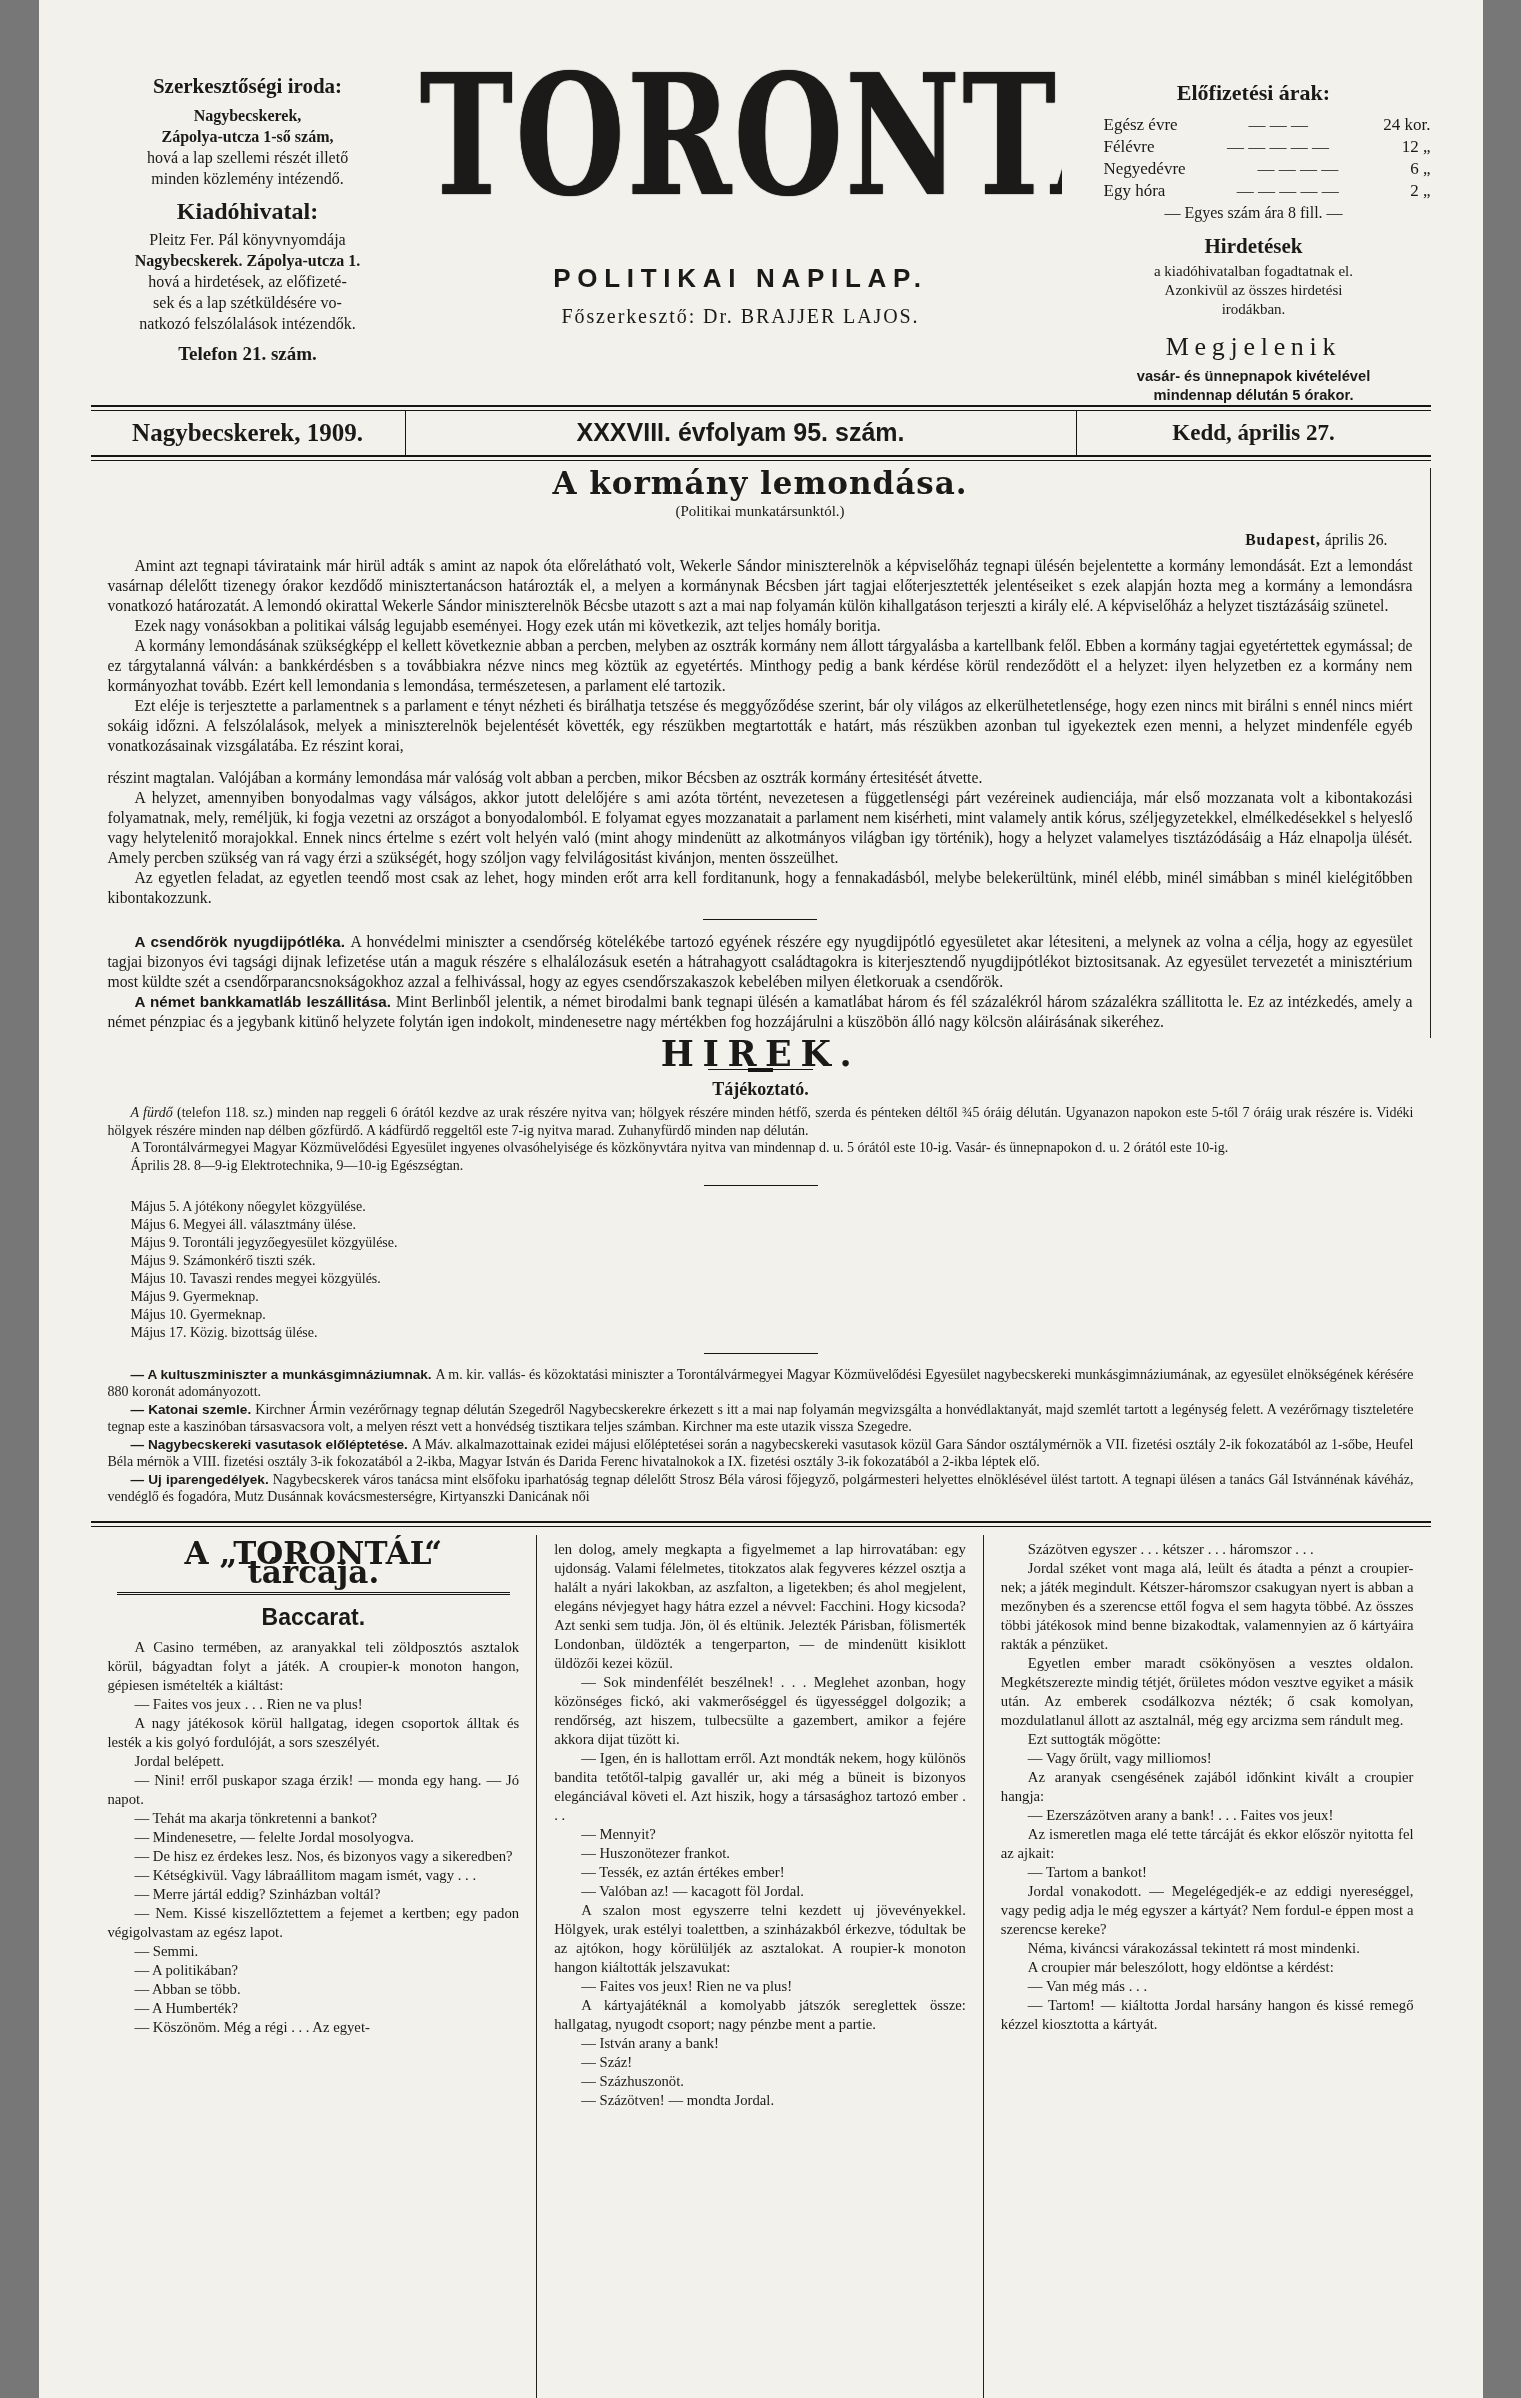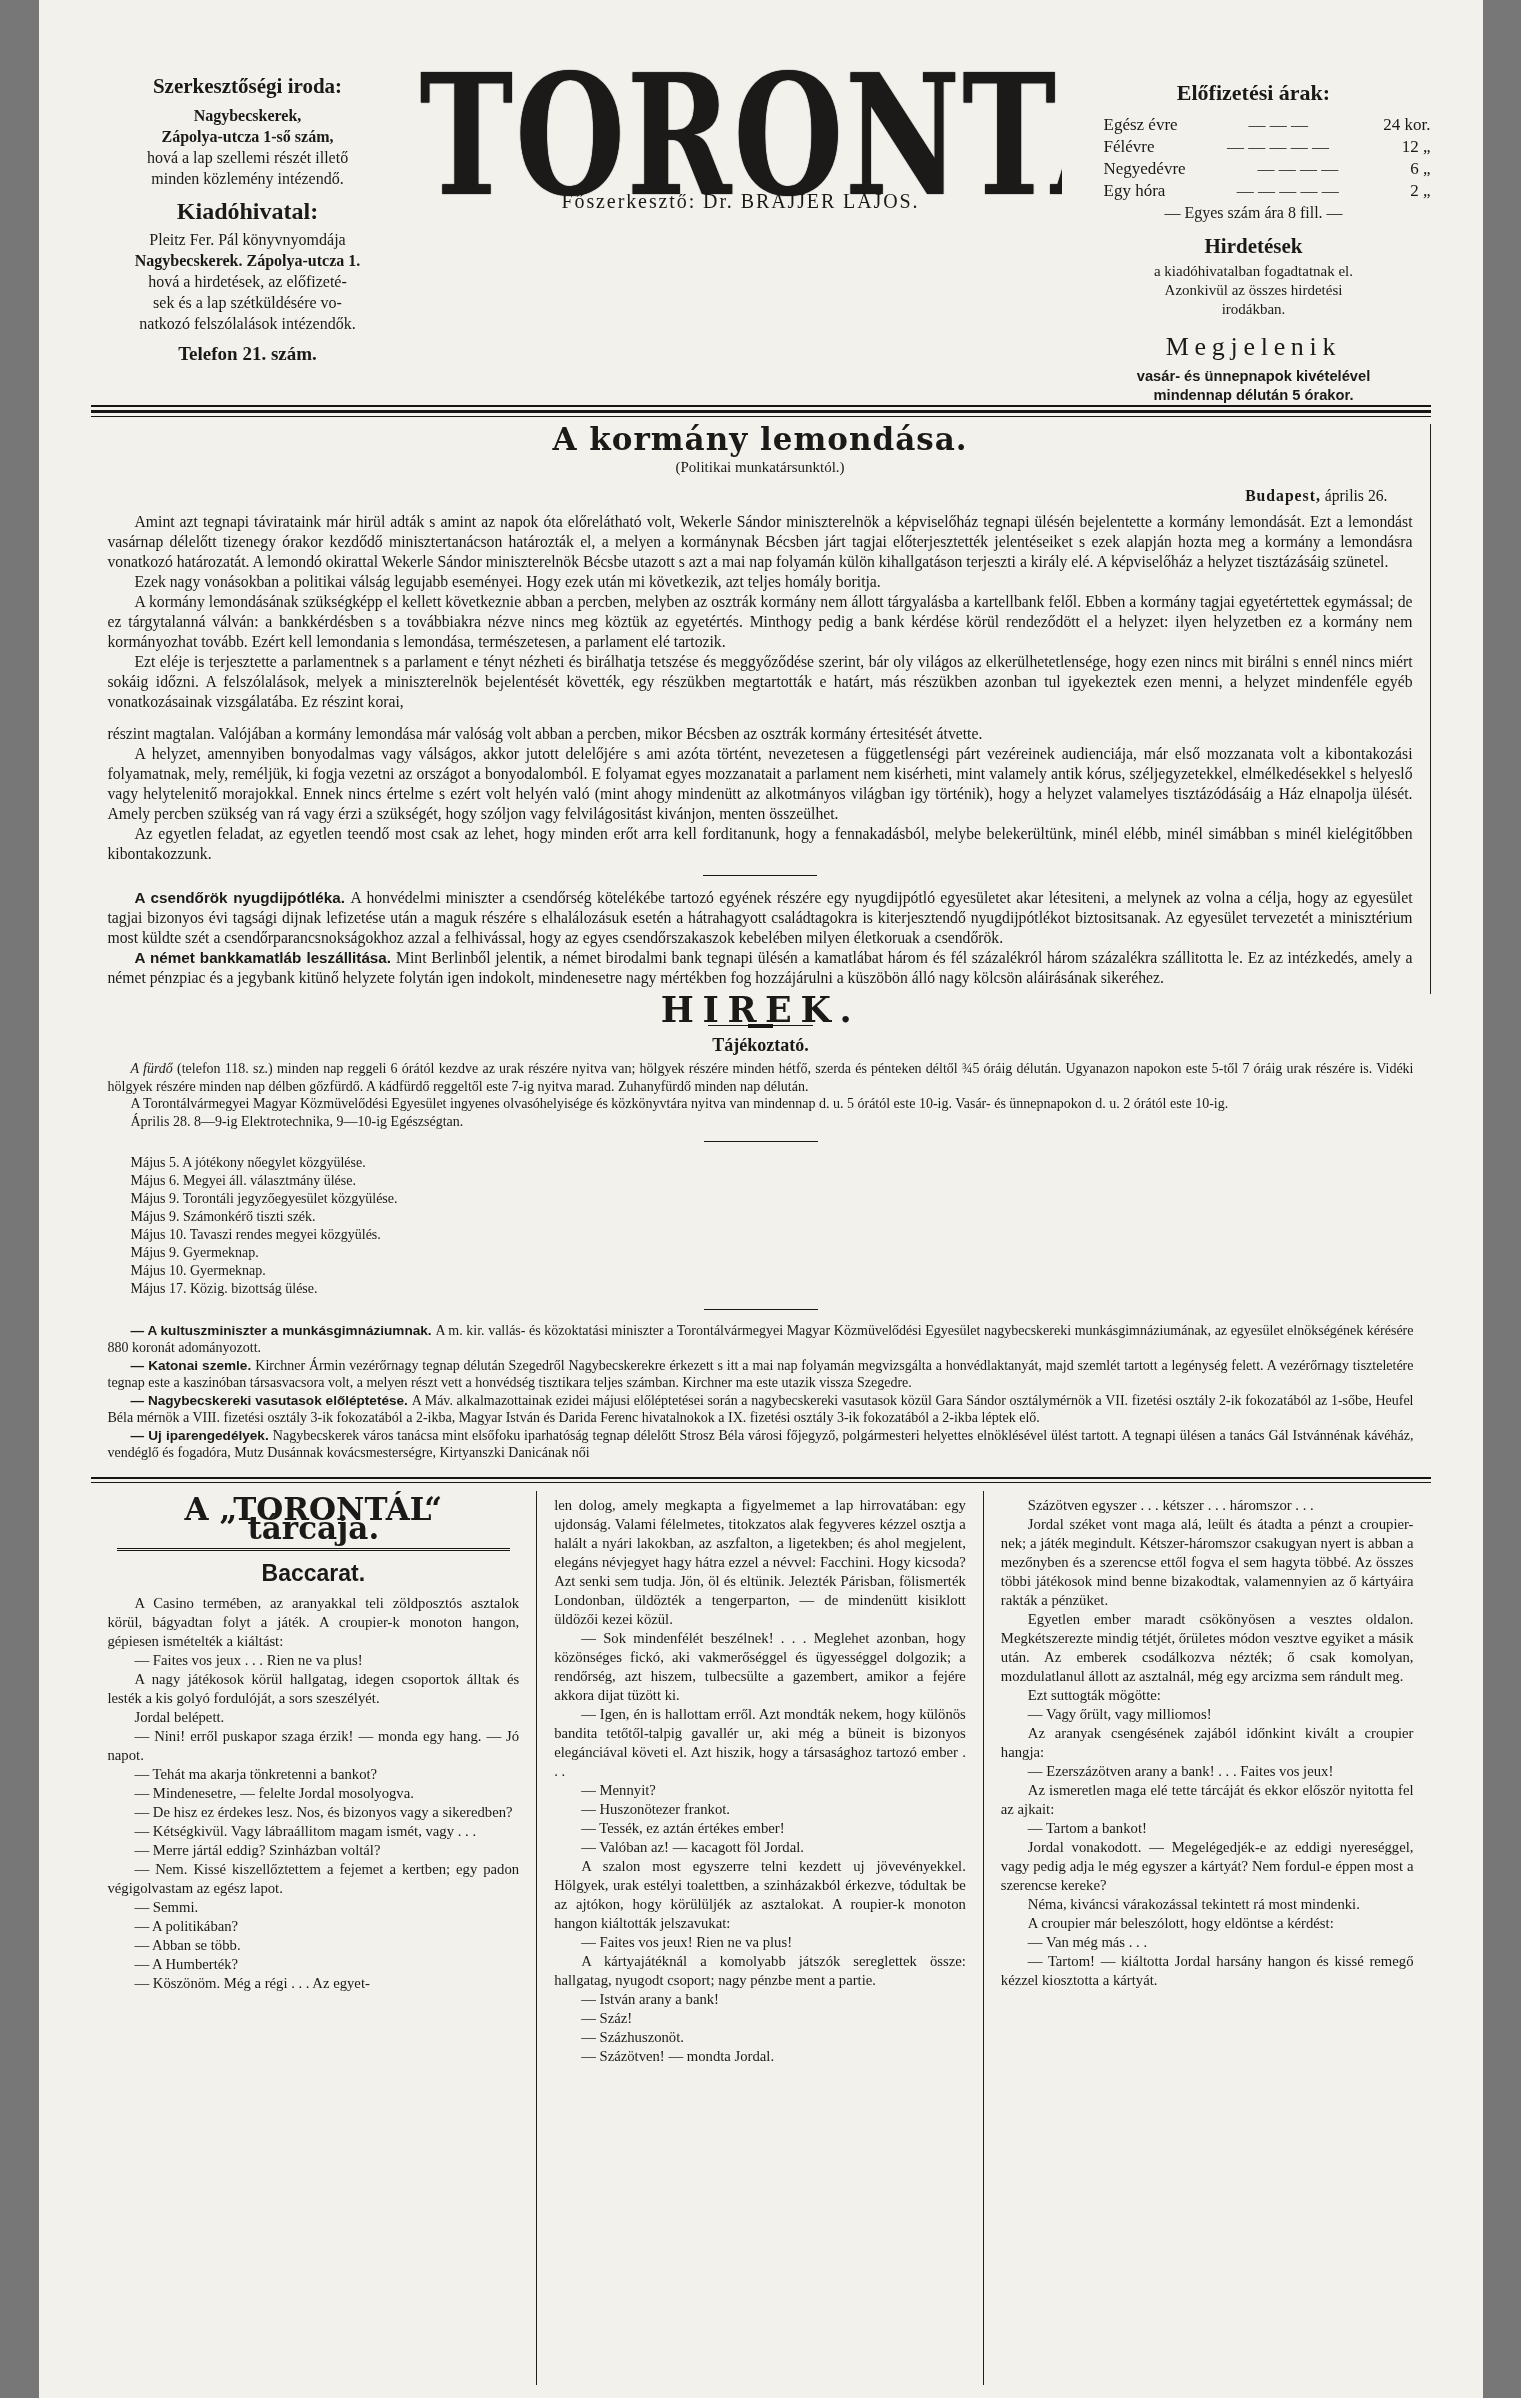--- a/index.html
+++ b/index.html
@@ -94,20 +94,21 @@
         <div class="h-line b">Nagybecskerek. Zápolya-utcza 1.</div>
         <div class="h-line">hová a hirdetések, az előfizeté-</div>
         <div class="h-line">sek és a lap szétküldésére vo-</div>
         <div class="h-line">natkozó felszólalások intézendők.</div>
       </div>
       <div class="h-tel">Telefon 21. szám.</div>
     </div>
 
     <div class="hcenter">
       <div class="nameplate">TORONTÁL</div>
+      <div class="np-sub">POLITIKAI NAPILAP.</div>
       <div class="np-editor">Főszerkesztő: Dr. BRAJJER LAJOS.</div>
     </div>
 
     <div class="hright">
       <div class="h-title">Előfizetési árak:</div>
       <div>
           <p class="p subrow">
             <span>Egész évre</span>
             <span class="dash">— — — —</span>
             <span>24 kor.</span>
@@ -135,20 +136,27 @@
         <div class="ads-line">Azonkivül az összes hirdetési</div>
         <div class="ads-line">irodákban.</div>
       </div>
       <div class="megjelenik">Megjelenik</div>
       <div class="appears-line">vasár- és ünnepnapok kivételével</div>
       <div class="appears-line">mindennap délután 5 órakor.</div>
     </div>
   </div>
 
   <div class="dbl"></div>
+  <div class="datebar">
+    <div class="db-left">Nagybecskerek, 1909.</div>
+    <div class="c">
+        <span class="db-center">XXXVIII. évfolyam 95. szám.</span>
+      </div>
+    <div class="db-right">Kedd, április 27.</div>
+  </div>
   <div class="dbl"></div>
 
   <div class="top-cols">
 
     <div class="col r1 lead-font">
       <h1 class="art-title">A kormány lemondása.</h1>
       <div class="byline">(Politikai munkatársunktól.)</div>
       <div class="dateline">
         <b>Budapest,</b><span> április 26.</span>
       </div>

